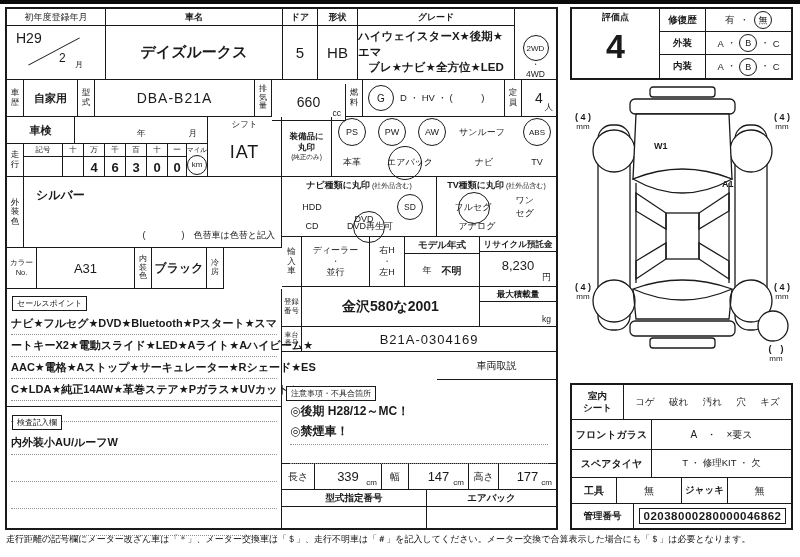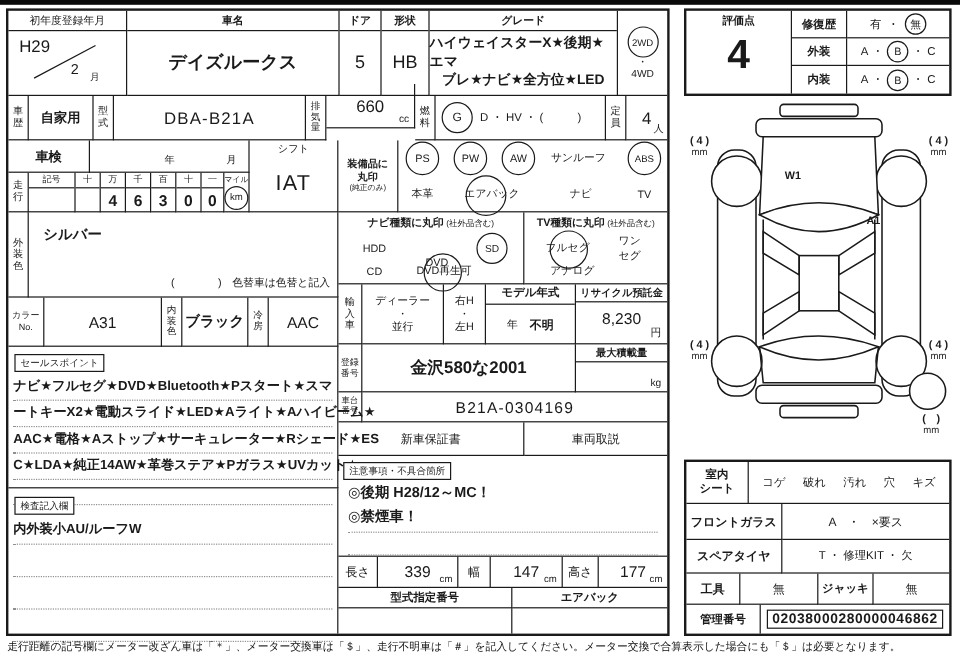--- a/index.html
+++ b/index.html
@@ -58,38 +58,38 @@
     <div class="hd bB" style="height:16px;line-height:16px;font-weight:bold;">形状</div>
     <div class="ctr" style="height:53px;font-size:15px;">HB</div>
   </div>
   <div class="c bR bB" style="left:351px;top:0;width:157px;height:71px;">
     <div class="hd bB" style="height:16px;line-height:16px;font-weight:bold;">グレード</div>
     <div class="col" style="height:53px;font-size:11.5px;font-weight:bold;line-height:1.35;">
       <span>ハイウェイスターX★後期★エマ</span>
       <span>ブレ★ナビ★全方位★LED</span>
     </div>
   </div>
-  <div class="c bB col" style="left:508px;top:0;width:41px;height:71px;gap:1px;">
+  <div class="c bB col" style="left:508px;top:0;width:41px;height:71px;gap:1px;justify-content:flex-end;">
     <span class="ring r26" style="font-size:8px;">2WD</span>
     <span style="font-size:8px;line-height:6px;">・</span>
     <span style="font-size:8.5px;">4WD</span>
   </div>
 
   <div class="c bR bB ctr" style="left:0;top:71px;width:17px;height:37px;">
       <span class="vt" style="font-size:8.5px;width:10px;">車歴</span>
     </div>
   <div class="c bR bB ctr" style="left:17px;top:71px;width:54px;height:37px;font-size:11px;font-weight:bold;">自家用</div>
   <div class="c bR bB ctr" style="left:71px;top:71px;width:17px;height:37px;">
       <span class="vt" style="font-size:8.5px;width:10px;">型式</span>
     </div>
   <div class="c bR bB ctr" style="left:88px;top:71px;width:160px;height:37px;font-size:14px;letter-spacing:1px;">DBA-B21A</div>
   <div class="c bR bB ctr" style="left:248px;top:71px;width:17px;height:37px;">
       <span class="vt" style="font-size:8px;width:10px;">排気量</span>
     </div>
-  <div class="c bR bB" style="left:265px;top:61px;width:74px;height:37px;">
+  <div class="c bR bB" style="left:265px;top:75px;width:74px;height:37px;">
     <div class="ctr" style="height:100%;font-size:14px;">660</div>
     <span class="c" style="right:4px;bottom:2px;font-size:8.5px;">cc</span>
   </div>
   <div class="c bR bB ctr" style="left:339px;top:71px;width:17px;height:37px;">
       <span class="vt" style="font-size:8.5px;width:10px;">燃料</span>
     </div>
   <div class="c bR bB" style="left:356px;top:71px;width:142px;height:37px;display:flex;align-items:center;gap:6px;padding-left:5px;">
     <span class="ring r26" style="font-size:10px;">G</span>
     <span style="font-size:9.5px;">D ・ HV ・ (　　　)</span>
   </div>
@@ -160,21 +160,20 @@
     <span style="font-size:7.5px;">No.</span>
   </div>
   <div class="c bR bB ctr" style="left:30px;top:239px;width:98px;height:41px;font-size:13px;">A31</div>
   <div class="c bR bB ctr" style="left:128px;top:239px;width:17px;height:41px;">
       <span class="vt" style="font-size:8px;width:10px;">内装色</span>
     </div>
   <div class="c bR bB ctr" style="left:145px;top:239px;width:55px;height:41px;font-size:12px;font-weight:bold;">ブラック</div>
   <div class="c bR bB ctr" style="left:200px;top:239px;width:17px;height:41px;">
       <span class="vt" style="font-size:8px;width:10px;">冷房</span>
     </div>
-  <div class="c bR bB ctr" style="left:217px;top:239px;width:58px;height:41px;font-size:13px;">AAC</div>
 
   <div class="c bR bB" style="left:0;top:280px;width:275px;height:118px;">
     <div style="margin:3px 0 2px 5px;"><span class="lblbox">セールスポイント</span></div>
     <div class="dotrow" style="margin:0 4px;font-size:11px;font-weight:bold;height:21px;line-height:20px;white-space:nowrap;">ナビ★フルセグ★DVD★Bluetooth★Pスタート★スマ</div>
     <div class="dotrow" style="margin:0 4px;font-size:11px;font-weight:bold;height:21px;line-height:20px;white-space:nowrap;">ートキーX2★電動スライド★LED★Aライト★Aハイビーム★</div>
     <div class="dotrow" style="margin:0 4px;font-size:11px;font-weight:bold;height:21px;line-height:20px;white-space:nowrap;">AAC★電格★Aストップ★サーキュレーター★Rシェード★ES</div>
     <div class="dotrow" style="margin:0 4px;font-size:11px;font-weight:bold;height:21px;line-height:20px;white-space:nowrap;">C★LDA★純正14AW★革巻ステア★Pガラス★UVカット★</div>
     <div class="dotrow" style="margin:0 4px;height:20px;"></div>
   </div>
 
@@ -261,21 +260,20 @@
   <div class="c bB" style="left:473px;top:278px;width:76px;height:40px;">
     <div class="hd bB" style="height:14px;line-height:14px;font-size:8.5px;font-weight:bold;">最大積載量</div>
     <span class="c" style="right:5px;bottom:2px;font-size:8.5px;">kg</span>
   </div>
 
   <div class="c bR bB ctr" style="left:275px;top:318px;width:20px;height:25px;">
       <span class="vt" style="font-size:7px;width:15px;">車台番号</span>
     </div>
   <div class="c bB ctr" style="left:295px;top:318px;width:254px;height:25px;font-size:13px;letter-spacing:1px;">B21A-0304169</div>
 
-  <div class="c bR bB ctr" style="left:275px;top:343px;width:155px;height:28px;font-size:10px;">新車保証書</div>
   <div class="c bB ctr" style="left:430px;top:343px;width:119px;height:28px;font-size:10px;">車両取説</div>
 
   <div class="c bB" style="left:275px;top:371px;width:274px;height:84px;">
     <div style="margin:2px 0 1px 4px;"><span class="lblbox">注意事項・不具合箇所</span></div>
     <div style="margin:2px 8px 0;font-size:12px;font-weight:bold;height:20px;">◎後期 H28/12～MC！</div>
     <div class="dotrow" style="margin:0 8px;font-size:12px;font-weight:bold;height:21px;">◎禁煙車！</div>
     <div class="dotrow" style="margin:0 8px;height:18px;"></div>
   </div>
 
   <div class="c bR bB ctr" style="left:275px;top:455px;width:33px;height:26px;font-size:10px;">長さ</div>

